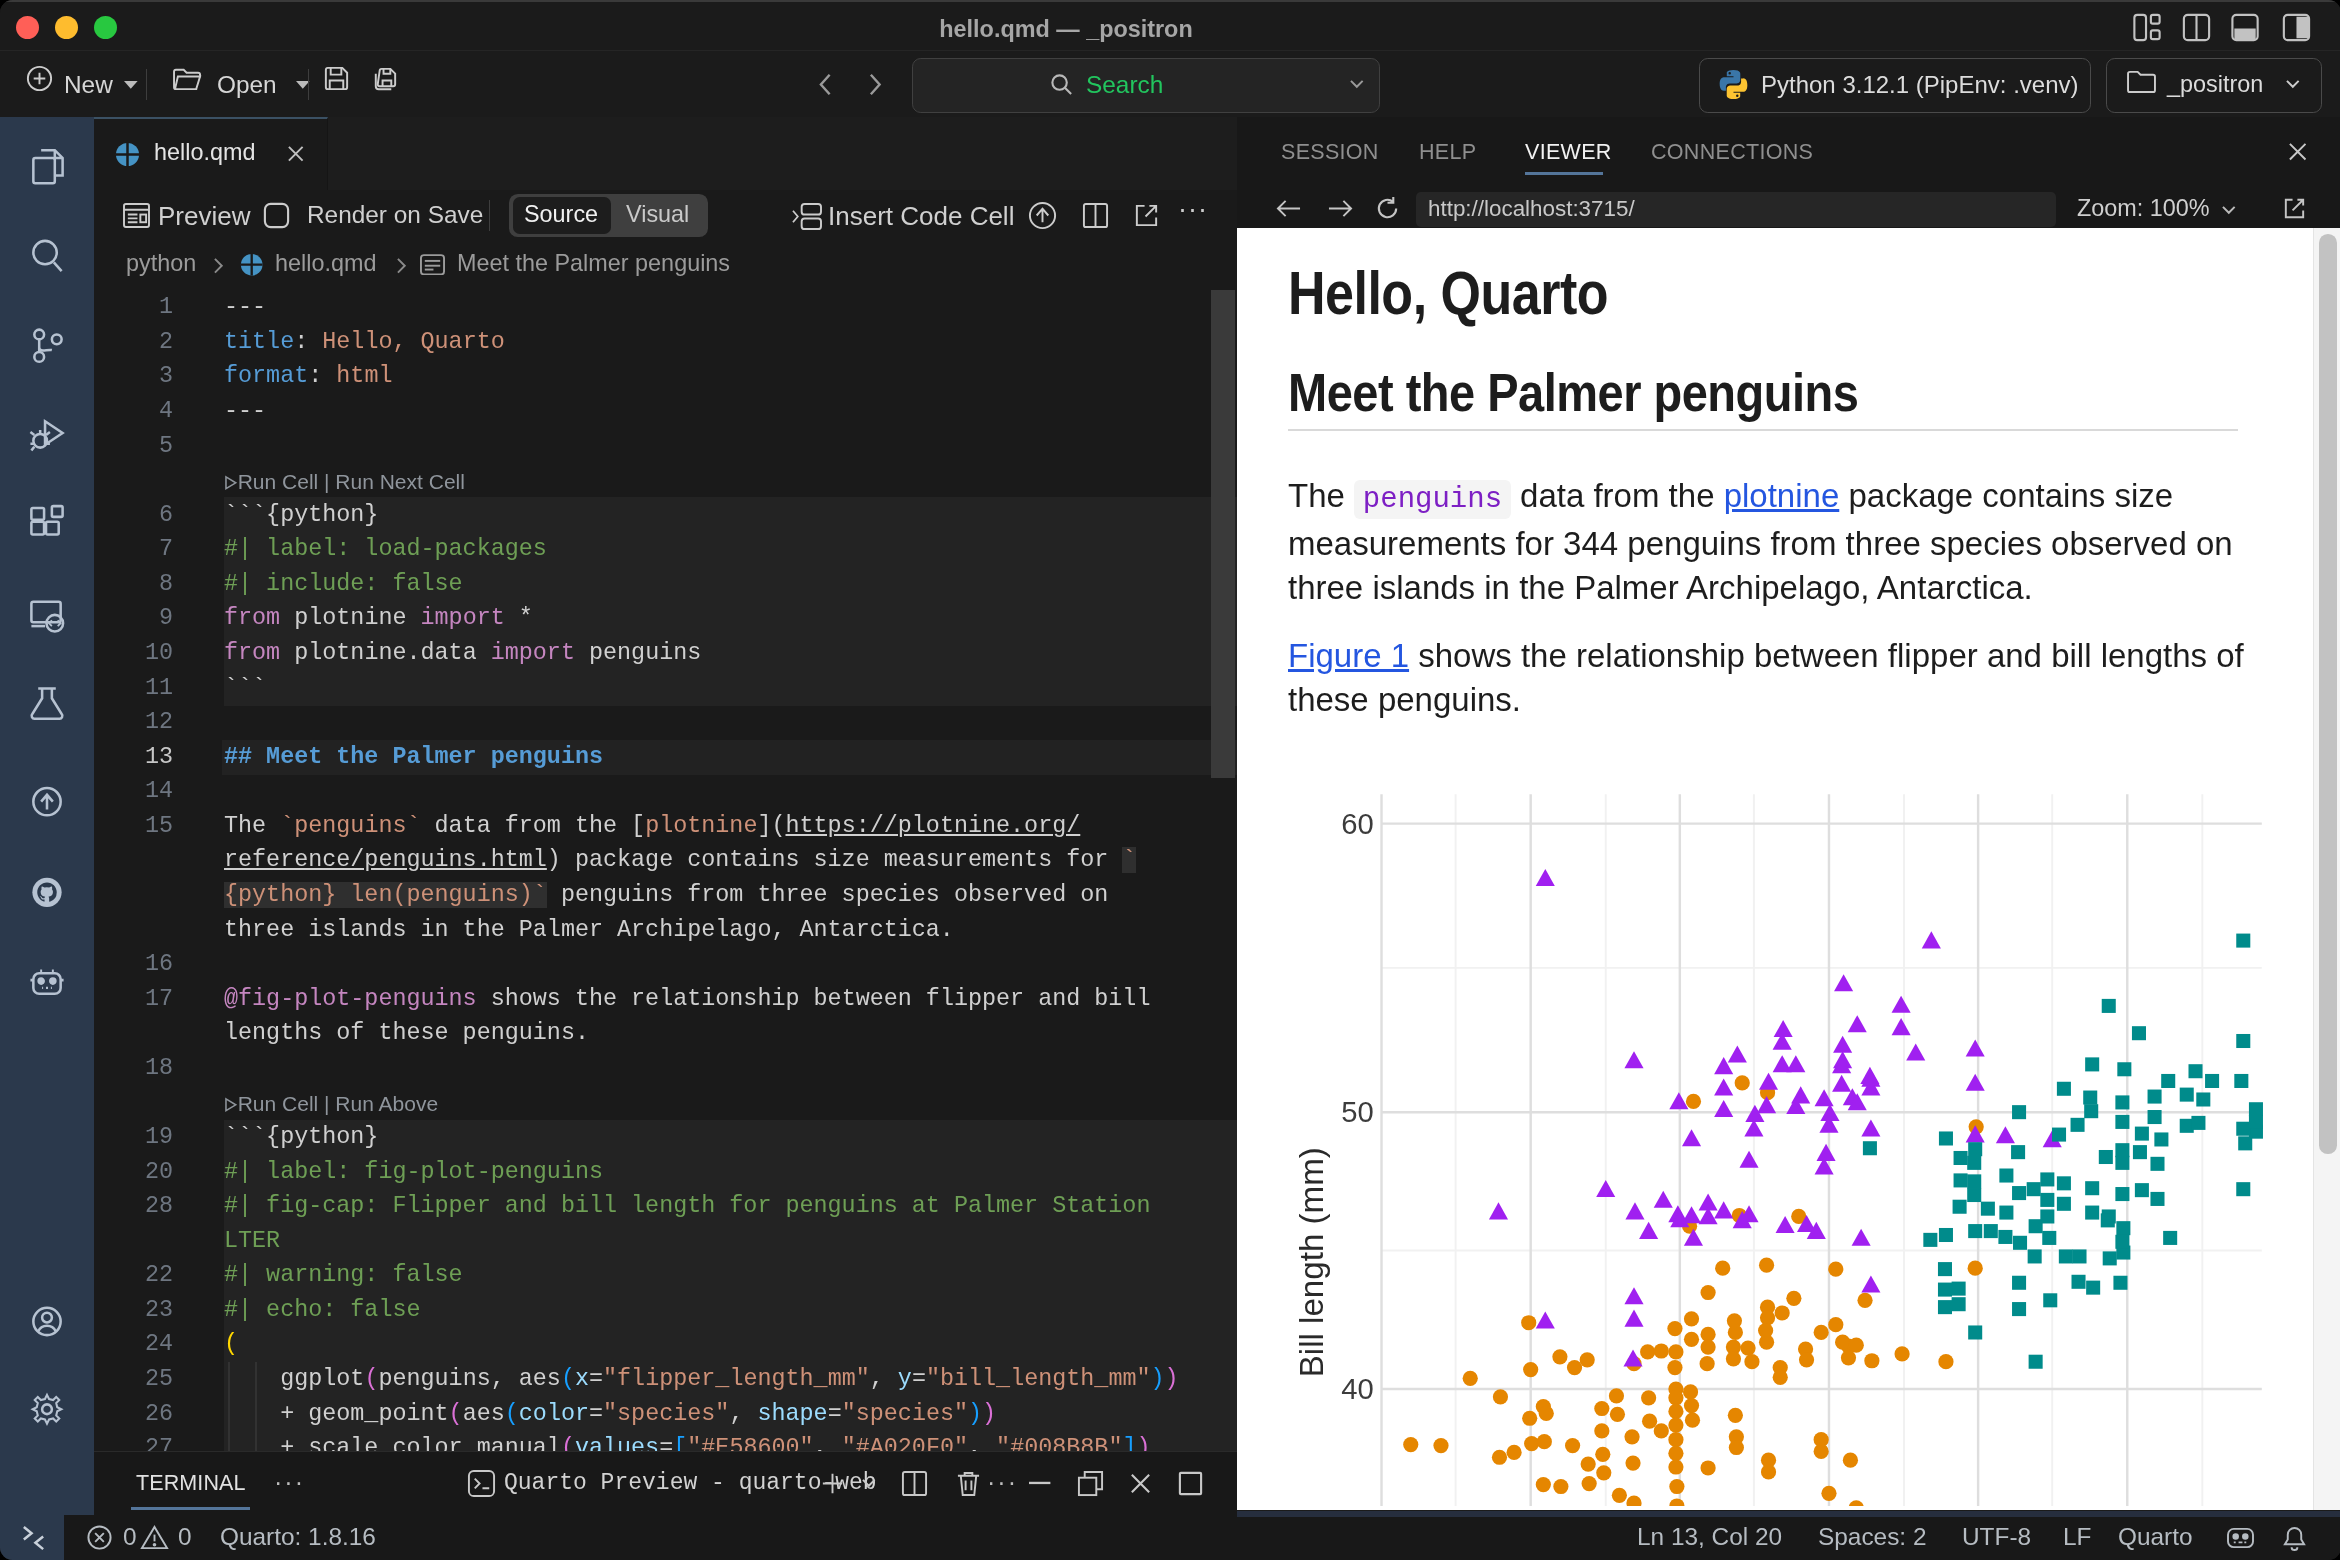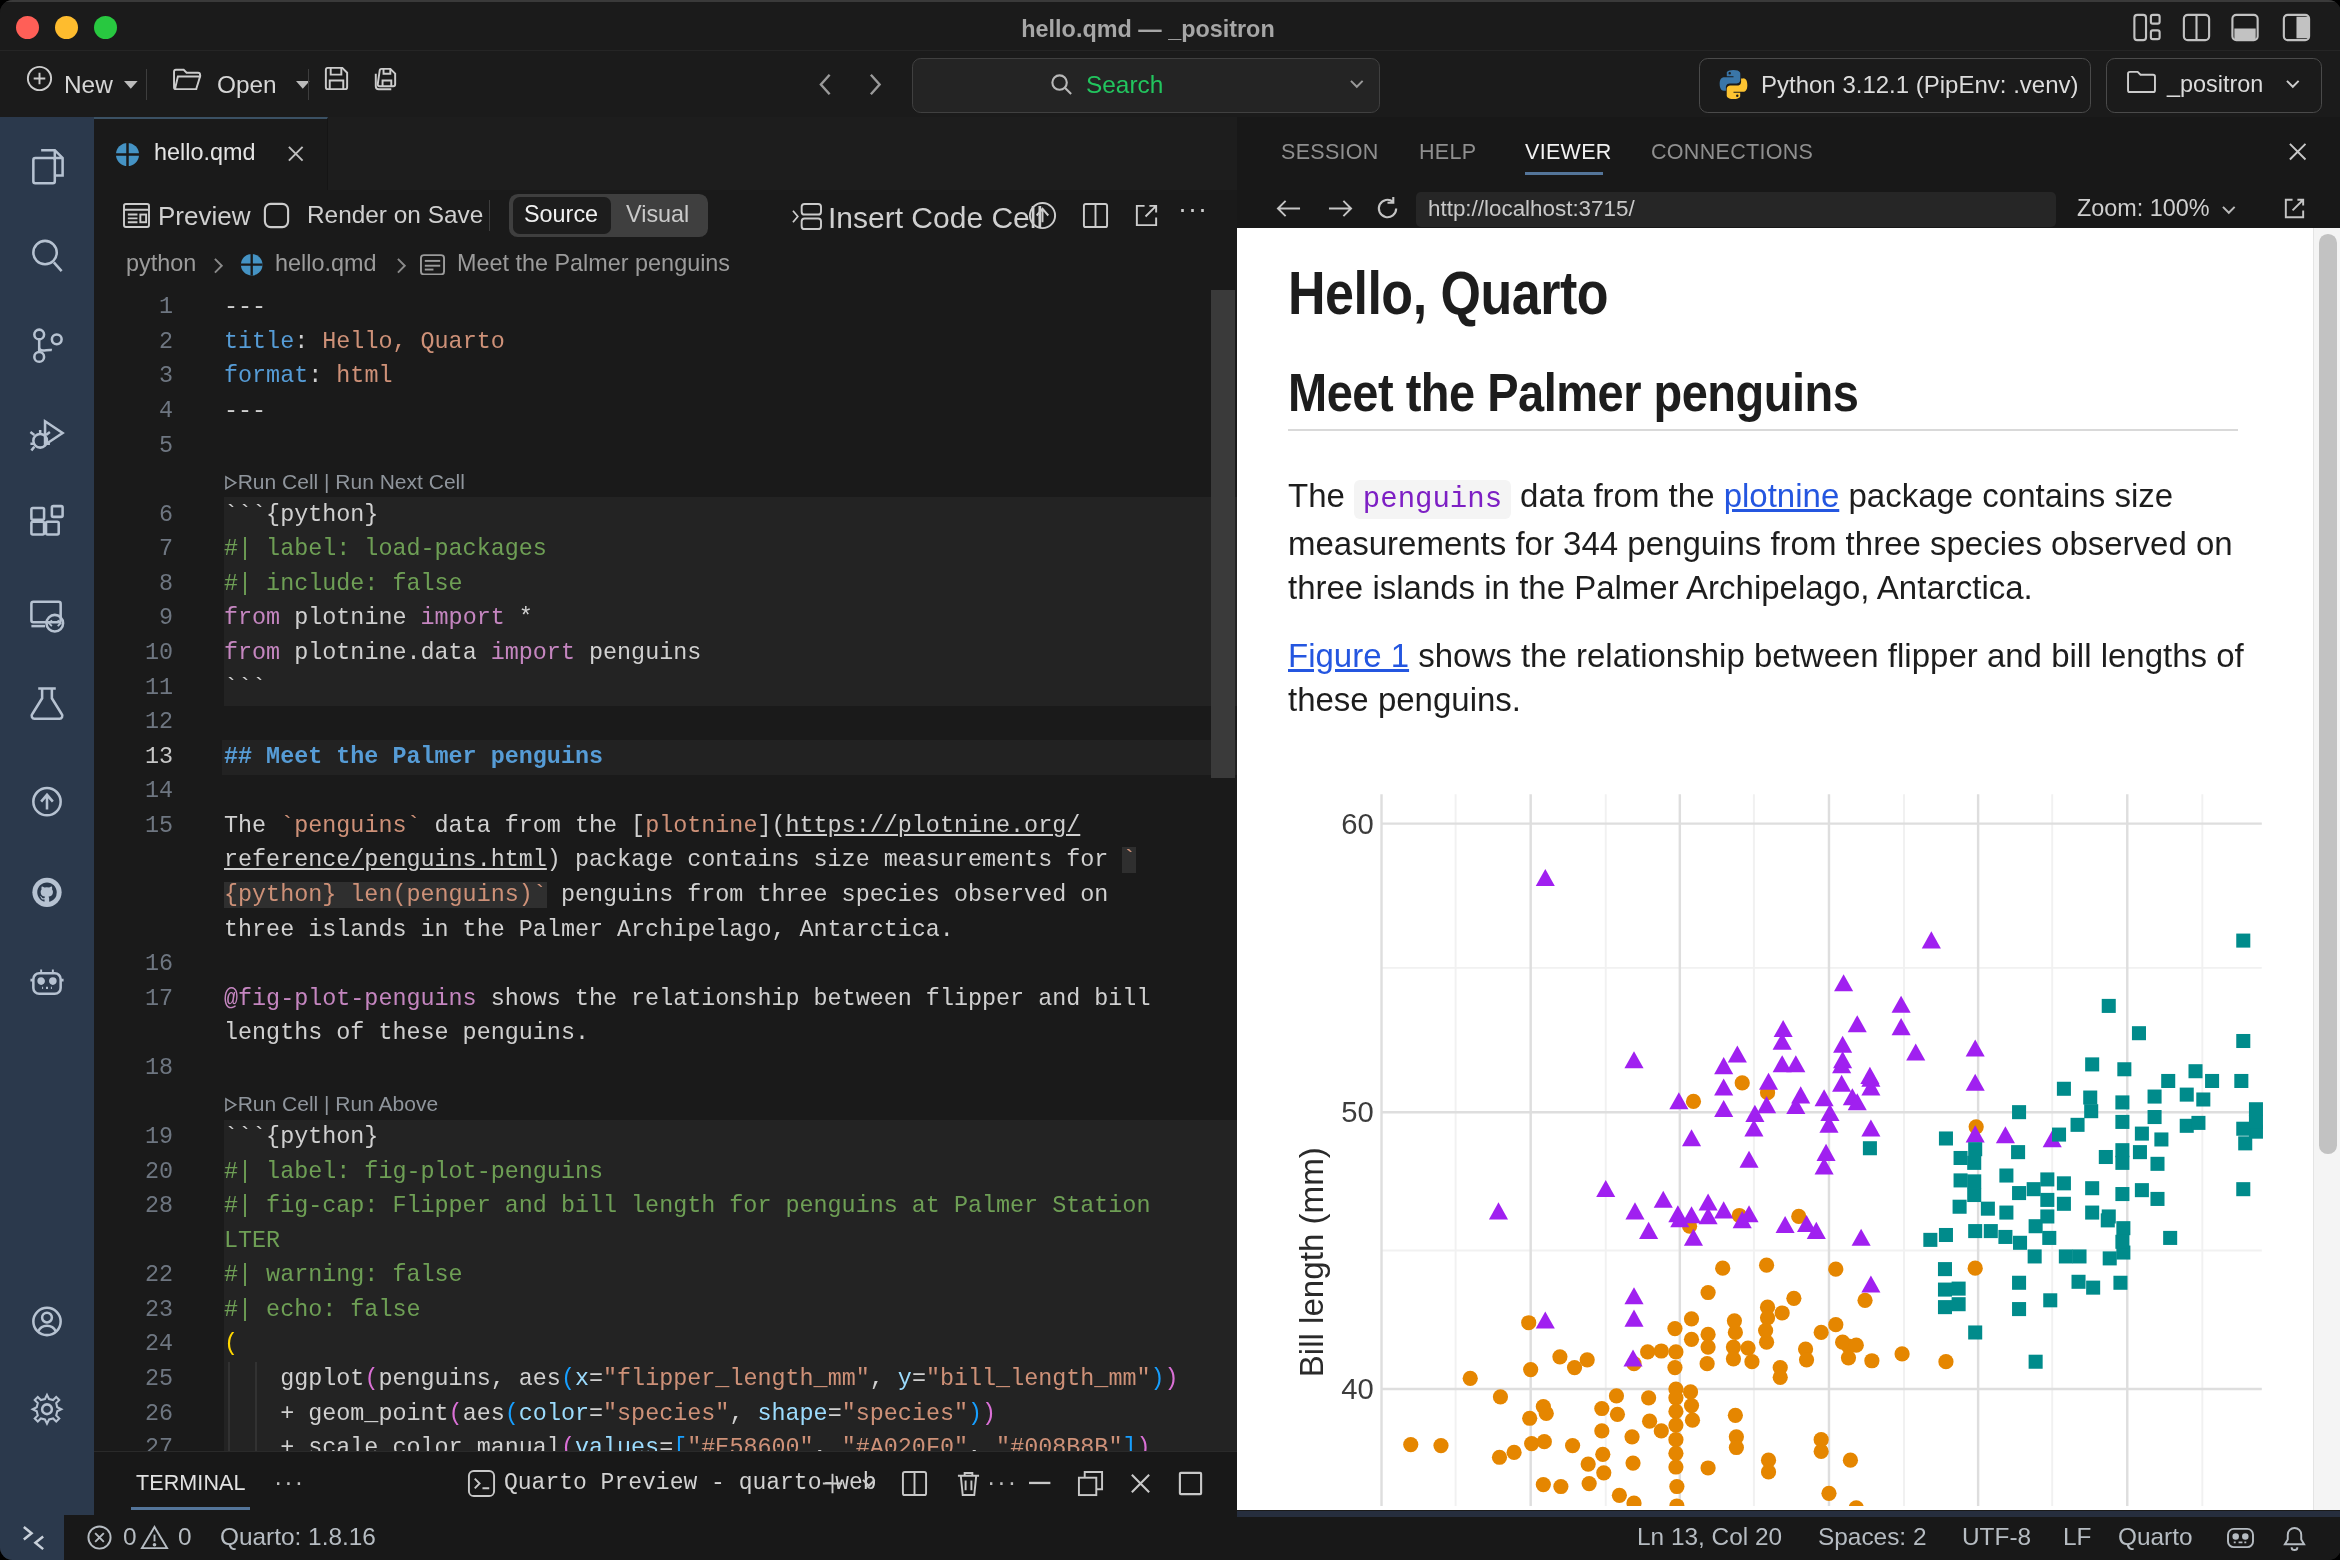--- a/index.html
+++ b/index.html
@@ -8,21 +8,21 @@
   svg.abs{display:block;}
 </style></head>
 <body>
 <div id="win">
 <div class="abs" style="left:0;top:0;width:2341px;height:2px;background:#3a3a3a;z-index:50;border-radius:12.7px 12.7px 0 0;"></div>
 
 <div class="abs" style="left:0;top:0;width:2341px;height:117px;background:#1b1b1b;"></div>
 <div class="abs" style="left:15.6px;top:15.6px;width:23.4px;height:23.4px;border-radius:50%;background:#ff5f57;"></div>
 <div class="abs" style="left:55px;top:15.6px;width:23.4px;height:23.4px;border-radius:50%;background:#febc2e;"></div>
 <div class="abs" style="left:94px;top:15.6px;width:23.4px;height:23.4px;border-radius:50%;background:#28c840;"></div>
-<div class="abs" style="left:0;top:15.6px;width:2296px;text-align:center;font-size:23.4px;font-weight:600;color:#a6a6a6;">hello.qmd — _positron</div>
+<div class="abs" style="left:0;top:15.6px;width:2132px;text-align:center;font-size:23.4px;font-weight:600;color:#a6a6a6;">hello.qmd — _positron</div>
 
 <div class="abs" style="left:2132px;top:10.7px;">
 <svg width="195" height="33" viewBox="0 0 200 34" fill="none" stroke="#c2c2c2" stroke-width="2.2">
 
   <rect x="2" y="4" width="12" height="26" rx="3"></rect>
         <rect x="19" y="4" width="9" height="9" rx="2"></rect>
         <rect x="19" y="20" width="9" height="9" rx="2"></rect>
 
   <rect x="53" y="4" width="26" height="26" rx="4"></rect>
         <line x1="66" y1="4" x2="66" y2="30"></line>
@@ -210,21 +210,21 @@
   <div class="abs" style="left:395px;top:9.8px;width:1px;height:31px;background:#3e3e3e;"></div>
   <div class="abs" style="left:415px;top:3.9px;width:199px;height:43px;background:#3f3f3f;border-radius:8.8px;"></div>
   <div class="abs" style="left:419px;top:6.8px;width:98px;height:37px;background:#1d1d1d;border-radius:6.8px;"></div>
   <div class="abs" style="left:430px;top:10.7px;font-size:23.4px;color:#f0f0f0;">Source</div>
   <div class="abs" style="left:532px;top:10.7px;font-size:23.4px;color:#c9c9c9;">Visual</div>
   <svg class="abs" style="left:696px;top:11.7px;" width="33" height="29" viewBox="0 0 34 30" fill="none" stroke="#cccccc" stroke-width="2">
         <path d="M3 9 l5 6 -5 6" stroke-width="1.8"></path>
         <rect x="12" y="2" width="20" height="11" rx="3"></rect>
         <rect x="12" y="17" width="20" height="11" rx="3"></rect>
       </svg>
-  <div class="abs" style="left:734px;top:10.7px;font-size:30px;color:#d0d0d0;">Insert Code Cell</div>
+  <div class="abs" style="left:734px;top:10.7px;font-size:26px;color:#d0d0d0;">Insert Code Cell</div>
   <svg class="abs" style="left:933px;top:9.8px;" width="31" height="31" viewBox="0 0 32 32" fill="none" stroke="#cccccc" stroke-width="2">
         <circle cx="16" cy="16" r="13"></circle>
         <path d="M16 23 v-13 M10 16 l6-7 6 7"></path>
       </svg>
   <svg class="abs" style="left:988px;top:11.7px;" width="27" height="27" viewBox="0 0 28 28" fill="none" stroke="#cccccc" stroke-width="2">
         <rect x="2" y="2" width="24" height="24" rx="2"></rect>
         <line x1="14" y1="2" x2="14" y2="26"></line>
       </svg>
   <svg class="abs" style="left:1039px;top:11.7px;" width="27" height="27" viewBox="0 0 28 28" fill="none" stroke="#cccccc" stroke-width="2">
         <path d="M12 4 h-8 v20 h20 v-8 M17 4 h7 v7 M24 4 L13 15"></path>

